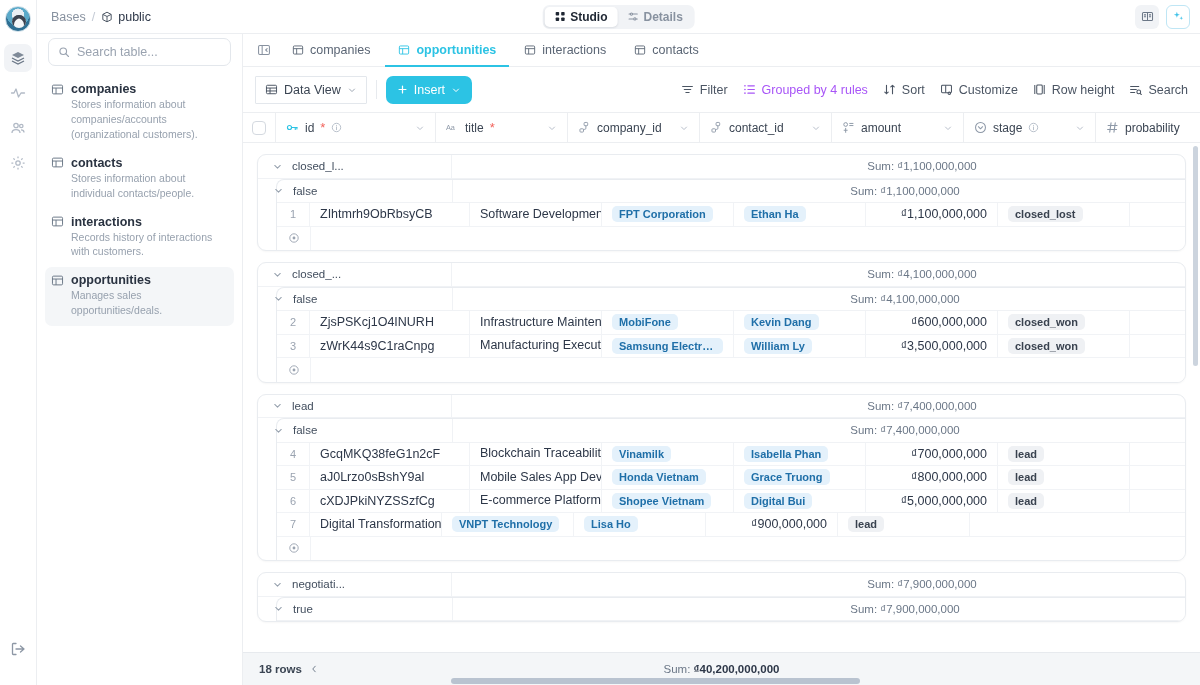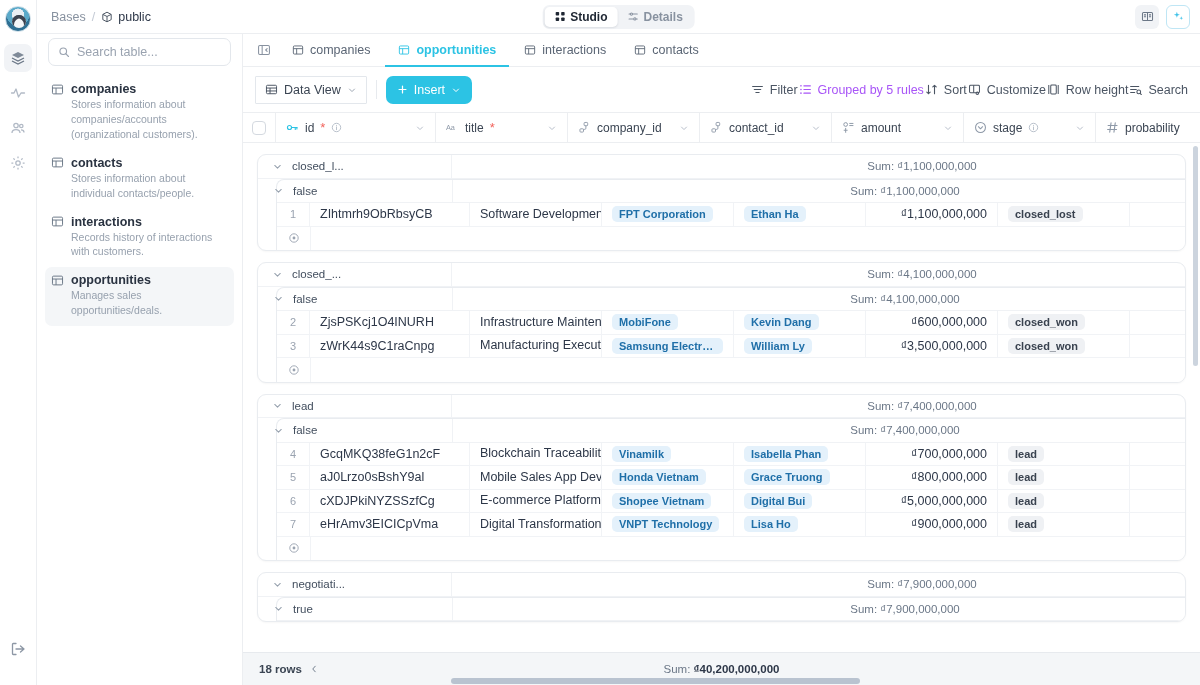--- a/index.html
+++ b/index.html
@@ -138,21 +138,21 @@
     height: 28px; border: 1px solid #e3e7ec; border-radius: 1px;
     display: flex; align-items: center; gap: 6px; padding: 0 9px;
     font-size: 12.5px; color: #3b4553; cursor: pointer; background: #fff; font-weight: 500;
   }
   .vline { width: 1px; height: 19px; background: #e7eaee; }
   .btn-ins {
     height: 28px; border-radius: 7px; background: #2cc3e4; color: #fff;
     display: flex; align-items: center; gap: 6px; padding: 0 11px;
     font-size: 12.5px; font-weight: 400; cursor: pointer; border: 0;
   }
-  .tool-right { margin-left: auto; display: flex; align-items: center; gap: 1px; }
+  .tool-right { margin-left: auto; display: flex; align-items: center; gap: 15px; }
   .tool-act {
     display: flex; align-items: center; gap: 6px;
     font-size: 12.5px; color: #4b5563; cursor: pointer; font-weight: 500;
   }
   .tool-act.active { color: #a855f7; }
 
   
   .table-scroll { flex: 1; overflow: hidden; position: relative; background: #fff; }
   .thead {
     display: flex; height: 31px; align-items: stretch;
@@ -505,21 +505,21 @@
               </span>
               <span>Filter</span>
             </div>
             <div class="tool-act active">
               <span>
                 <svg width="13" height="13" viewBox="0 0 16 16" fill="none" stroke="currentColor" stroke-width="1.35" stroke-linecap="round">
                   <path d="M6 3.5h8M6 8h8M6 12.5h8"></path>
                     <path d="M2.4 3.5h.02M2.4 8h.02M2.4 12.5h.02" stroke-width="2"></path>
                 </svg>
               </span>
-              <span>Grouped by 5 rules</span>
+              <span>Grouped by 4 rules</span>
             </div>
             <div class="tool-act">
               <span>
                 <svg width="13" height="13" viewBox="0 0 16 16" fill="none" stroke="currentColor" stroke-width="1.35" stroke-linecap="round" stroke-linejoin="round">
                   <path d="M4.3 2.8v10.4M2.2 11.2l2.1 2 2.1-2"></path>
                     <path d="M11.7 13.2V2.8M9.6 4.8l2.1-2 2.1 2"></path>
                 </svg>
               </span>
               <span>Sort</span>
             </div>
@@ -900,21 +900,20 @@
                   </div>
                   <div class="td td-amount" style="width:132px">₫5,000,000,000</div>
                   <div class="td" style="width:132px">
                     <span class="chip-stage">lead</span>
                   </div>
                   <div class="td" style="width:110px;border-right:0"></div>
                 </div>
 
                 <div class="drow">
                   <div class="td td-num">7</div>
-                  <div class="td" style="width:160px">eHrAmv3EICICpVma</div>
                   <div class="td" style="width:132px">
                     <span class="td-trunc">Digital Transformation...</span>
                   </div>
                   <div class="td" style="width:132px">
                     <span class="chip">VNPT Technology</span>
                   </div>
                   <div class="td" style="width:132px">
                     <span class="chip">Lisa Ho</span>
                   </div>
                   <div class="td td-amount" style="width:132px">₫900,000,000</div>

